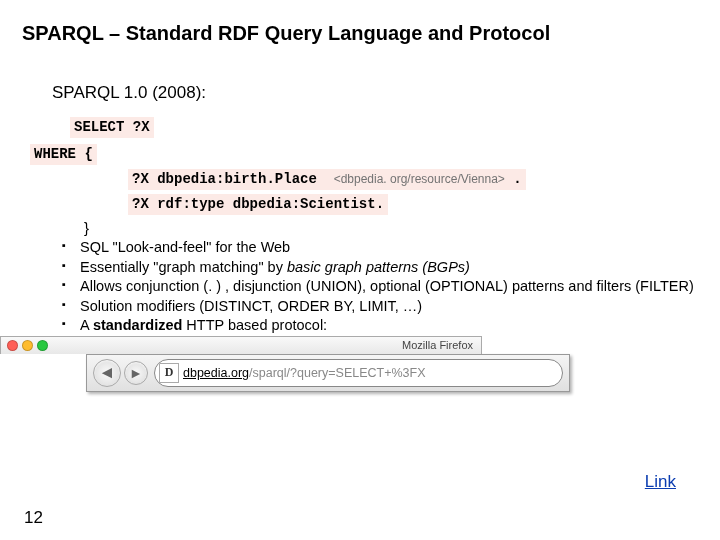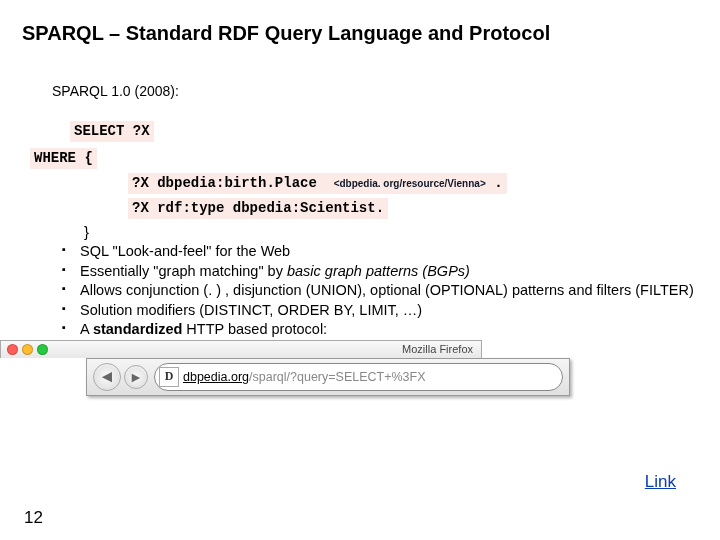--- a/index.html
+++ b/index.html
@@ -12,43 +12,43 @@
     color: #000;
     position: relative;
     font-size: 14px;
   }
   .slide-title {
     font-weight: bold;
     font-size: 20px;
     padding: 22px 0 0 22px;
   }
   .subtitle {
-    font-size: 14px;
+    font-size: 17px;
     padding: 38px 0 0 52px;
   }
   .code-box {
     background: #fceae6;
     display: inline-block;
     font-family: "Courier New", monospace;
     font-size: 14px;
     padding: 0 4px;
     font-weight: bold;
     white-space: pre;
     line-height: 1.5;
   }
-  .code-row-1 { margin: 22px 0 0 30px; padding-left: 40px; }
+  .code-row-1 { margin: 14px 0 0 30px; padding-left: 40px; }
   .code-row-2 { margin: 6px 0 0 30px; }
   .code-row-3 { margin: 4px 0 0 128px; }
   .code-row-4 { margin: 4px 0 0 128px; }
   .code-line-after { margin: 4px 0 0 84px; font-size: 15px; }
   .resource-part {
-    color: #0f172a;
+    color: #737373;
     font-family: Arial, Helvetica, sans-serif;
-    font-weight: bold;
-    font-size: 10px;
+    font-weight: normal;
+    font-size: 12px;
   }
   ul.bullets {
     list-style: none;
     margin: 2px 0 0 62px;
     padding: 0;
   }
   ul.bullets li {
     position: relative;
     padding-left: 18px;
     font-size: 14.5px;

